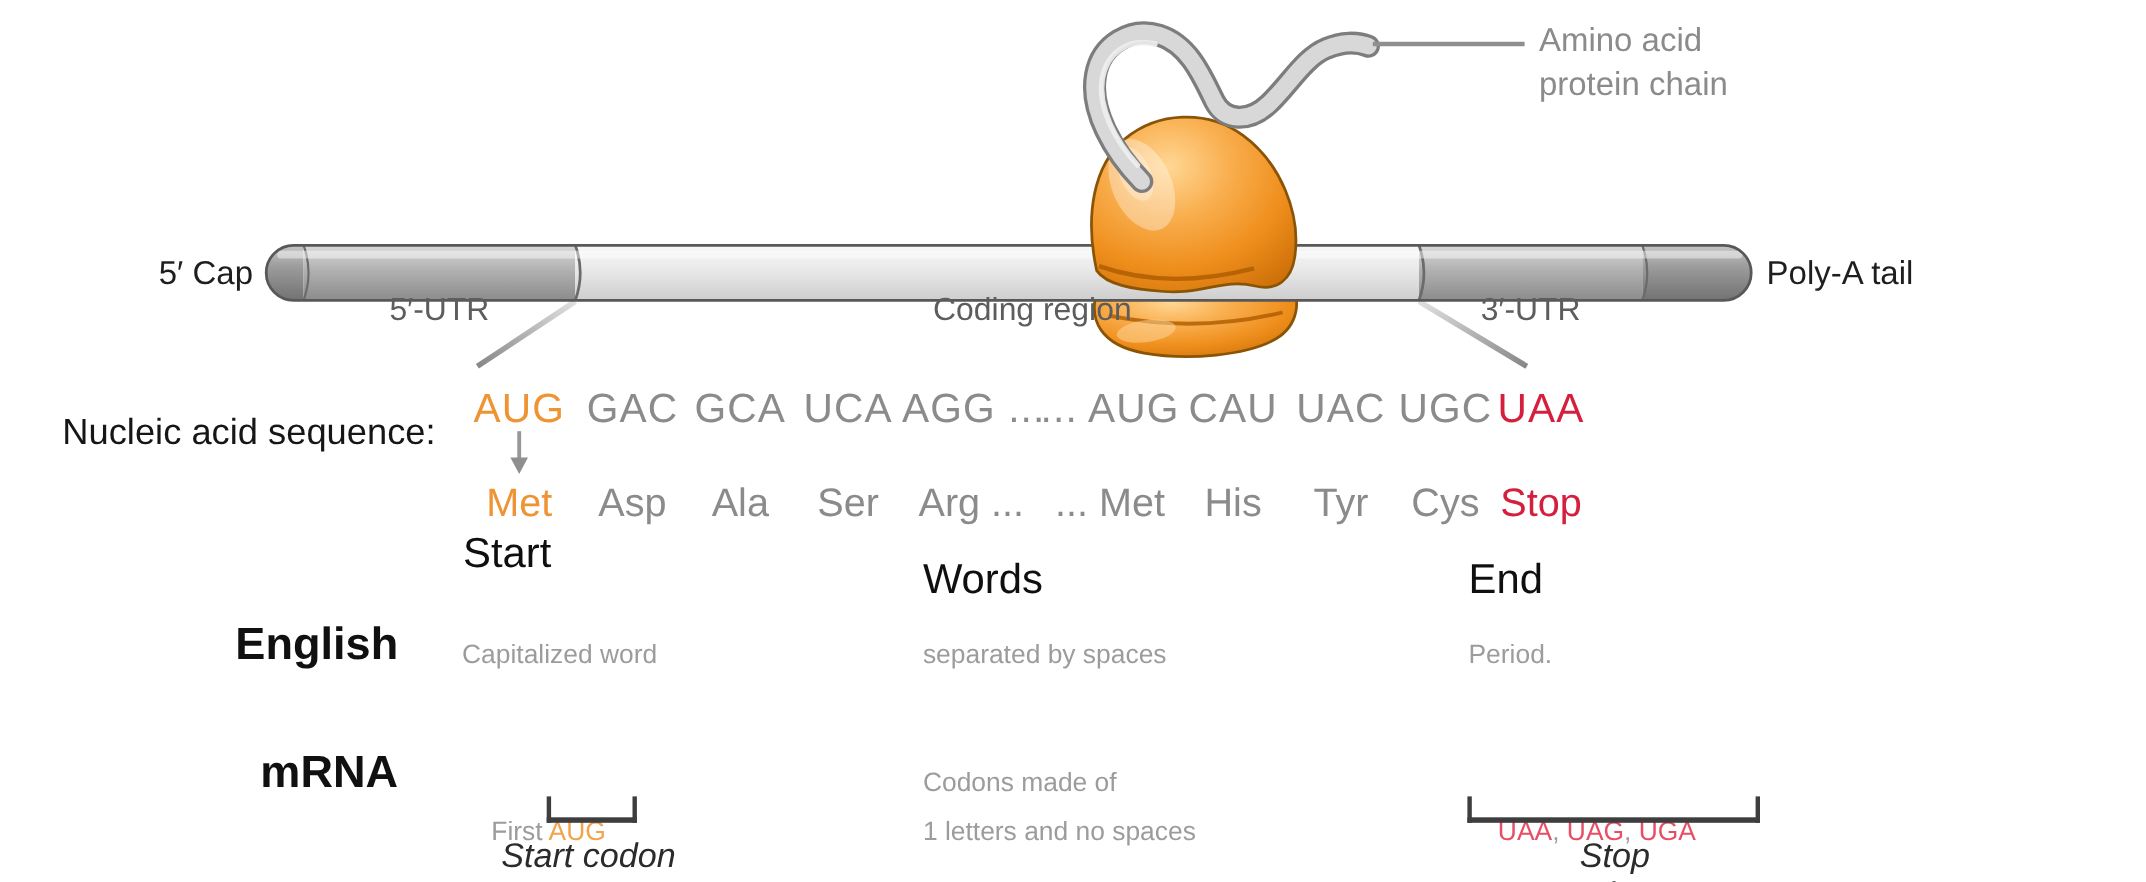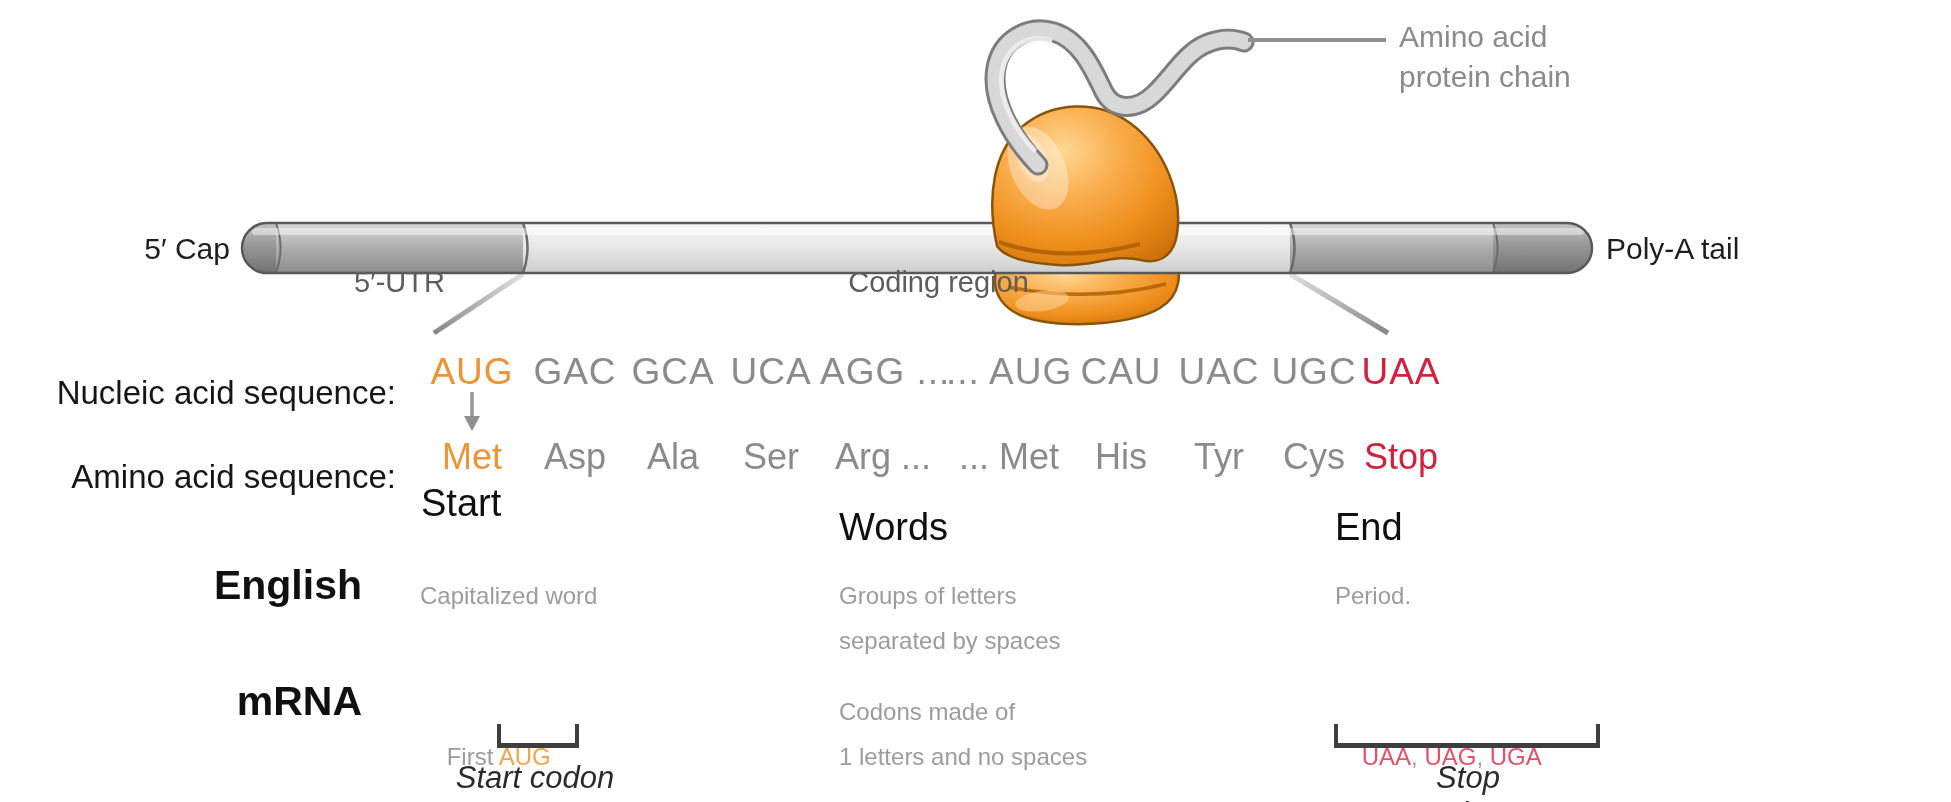--- a/index.html
+++ b/index.html
@@ -123,59 +123,58 @@
 
     <g>
       <line x1="472" y1="392" x2="472" y2="418" stroke="#979797" stroke-width="3.5"></line>
       <polygon points="464,416 480,416 472,431" fill="#8f8f8f"></polygon>
     </g>
   </svg>
 
   <div class="abs bar-end-label" style="left:100px;top:232px;width:130px;text-align:right;">5′ Cap</div>
   <div class="abs bar-label" style="left:276px;top:234px;width:247px;">5′-UTR</div>
   <div class="abs bar-label" style="left:523px;top:234px;width:767px;padding-left:32px;">Coding region</div>
+  <div class="abs bar-label" style="left:1290px;top:234px;width:203px;">3′-UTR</div>
   <div class="abs bar-end-label" style="left:1606px;top:232px;">Poly-A tail</div>
   <div class="abs protein-label" style="left:1399px;top:17px;width:225px;">Amino acid protein chain</div>
 
   <div class="abs seq-label" style="left:0;top:352px;width:396px;">Nucleic acid sequence:</div>
   <div class="abs seq-grid" style="left:418px;top:351px;">
     <div class="cell codon tok-orange">AUG</div>
     <div class="cell codon tok-gray">GAC</div>
     <div class="cell codon tok-gray">GCA</div>
     <div class="cell codon tok-gray">UCA</div>
     <div class="cell codon tok-gray">AGG ...</div>
     <div class="cell codon tok-gray">... AUG</div>
     <div class="cell codon tok-gray">CAU</div>
     <div class="cell codon tok-gray">UAC</div>
     <div class="cell codon tok-gray">UGC</div>
     <div class="cell codon tok-red">UAA</div>
   </div>
 
-  <div class="abs seq-label" style="left:0;top:436px;width:396px;">Amino acid sequence:</div>
   <div class="abs seq-grid" style="left:418px;top:436px;">
     <div class="cell amino tok-orange">Met</div>
     <div class="cell amino tok-gray">Asp</div>
     <div class="cell amino tok-gray">Ala</div>
     <div class="cell amino tok-gray">Ser</div>
     <div class="cell amino tok-gray">Arg ...</div>
     <div class="cell amino tok-gray">... Met</div>
     <div class="cell amino tok-gray">His</div>
     <div class="cell amino tok-gray">Tyr</div>
     <div class="cell amino tok-gray">Cys</div>
     <div class="cell amino tok-red">Stop</div>
   </div>
 
   <div class="abs tbl-header" style="left:421px;top:482px;">Start</div>
   <div class="abs tbl-header" style="left:839px;top:506px;">Words</div>
   <div class="abs tbl-header" style="left:1335px;top:506px;">End</div>
 
   <div class="abs row-label" style="left:150px;top:562px;">English</div>
   <div class="abs cell-gray" style="left:420px;top:573px;">Capitalized word</div>
   <div class="abs cell-gray" style="left:839px;top:573px;">
-    <div>Groups of letters</div>
     <div>separated by spaces</div>
   </div>
   <div class="abs cell-gray" style="left:1335px;top:573px;">Period.</div>
 
   <div class="abs row-label" style="left:150px;top:678px;">mRNA</div>
   <div class="abs cell-gray" style="left:420px;top:689px;white-space:pre;">
     <span>First </span><span class="orange-word">AUG</span>
   </div>
   <div class="abs cell-gray" style="left:839px;top:689px;">
     <div>Codons made of</div>

